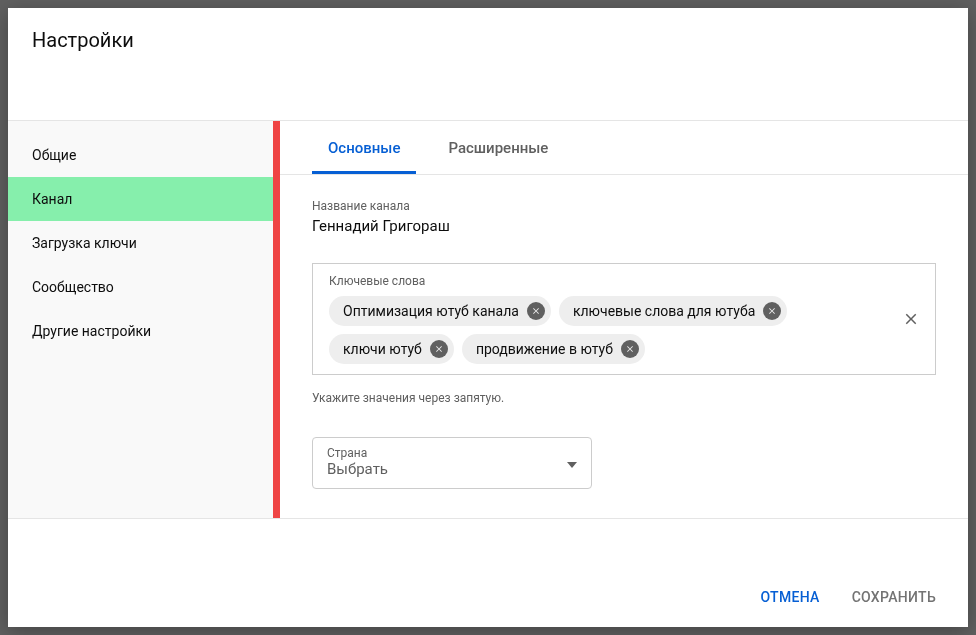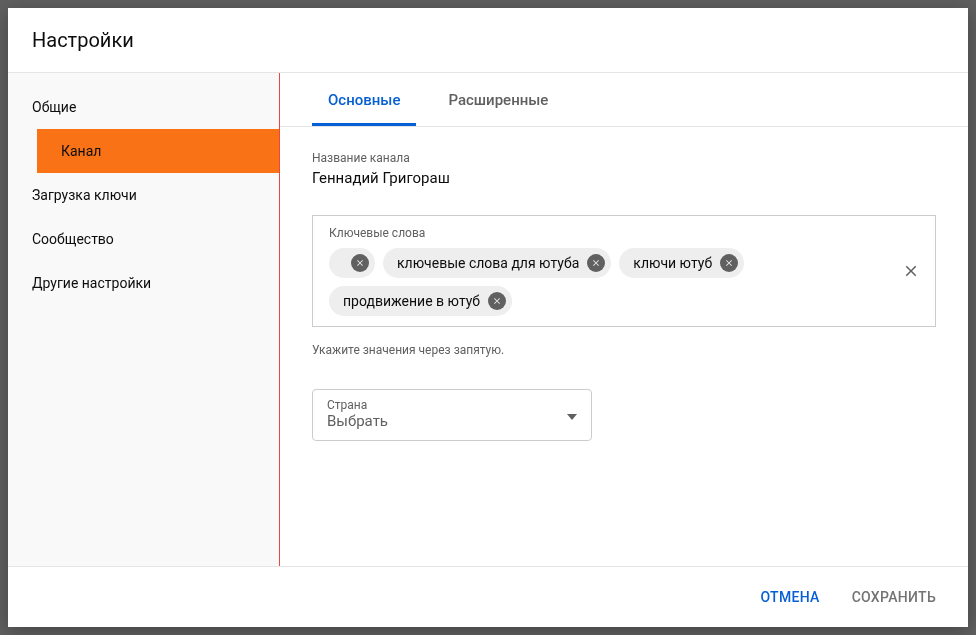--- a/index.html
+++ b/index.html
@@ -14,49 +14,49 @@
     color: #0d0d0d;
   }
   .dialog {
     width: 960px;
     height: 619px;
     background: #fff;
     box-shadow: 0 4px 20px rgba(0,0,0,0.3);
     display: flex;
     flex-direction: column;
     overflow: hidden;
+    gap: 48px;
   }
   .dialog-header {
     padding: 20px 24px;
     font-size: 20px;
     font-weight: 400;
     color: #0d0d0d;
   }
   .dialog-body {
     flex: 1;
     display: flex;
     border-top: 1px solid #e5e5e5;
     border-bottom: 1px solid #e5e5e5;
     overflow: hidden;
   }
   .sidebar {
     width: 272px;
     background: #f9f9f9;
-    border-right: 1px solid #ef4444;
+    border-right: 7px solid #ef4444;
     padding-top: 12px;
   }
   .sidebar-item {
     padding: 14px 24px;
     font-size: 14px;
     color: #0d0d0d;
     cursor: pointer;
   }
   .sidebar-item.active {
-    background: #f97316;
-    margin-left: 29px;
+    background: #86efac;
   }
   .main {
     flex: 1;
     display: flex;
     flex-direction: column;
     overflow: hidden;
   }
   .tabs {
     display: flex;
     border-bottom: 1px solid #e5e5e5;
@@ -216,20 +216,21 @@
 
       <div class="content">
 
         <div class="field-label-small">Название канала</div>
         <div class="field-value">Геннадий Григораш</div>
 
         <div class="keywords-box">
           <span class="box-label">Ключевые слова</span>
           <div class="chips">
             <span class="chip">
+              <span>Оптимизация ютуб канала</span>
               <span class="chip-remove">
                   <svg viewBox="0 0 24 24">
                     <path d="M19 6.41L17.59 5 12 10.59 6.41 5 5 6.41 10.59 12 5 17.59 6.41 19 12 13.41 17.59 19 19 17.59 13.41 12z"></path>
                   </svg>
                 </span>
             </span>
             <span class="chip">
               <span>ключевые слова для ютуба</span>
               <span class="chip-remove">
                   <svg viewBox="0 0 24 24">

